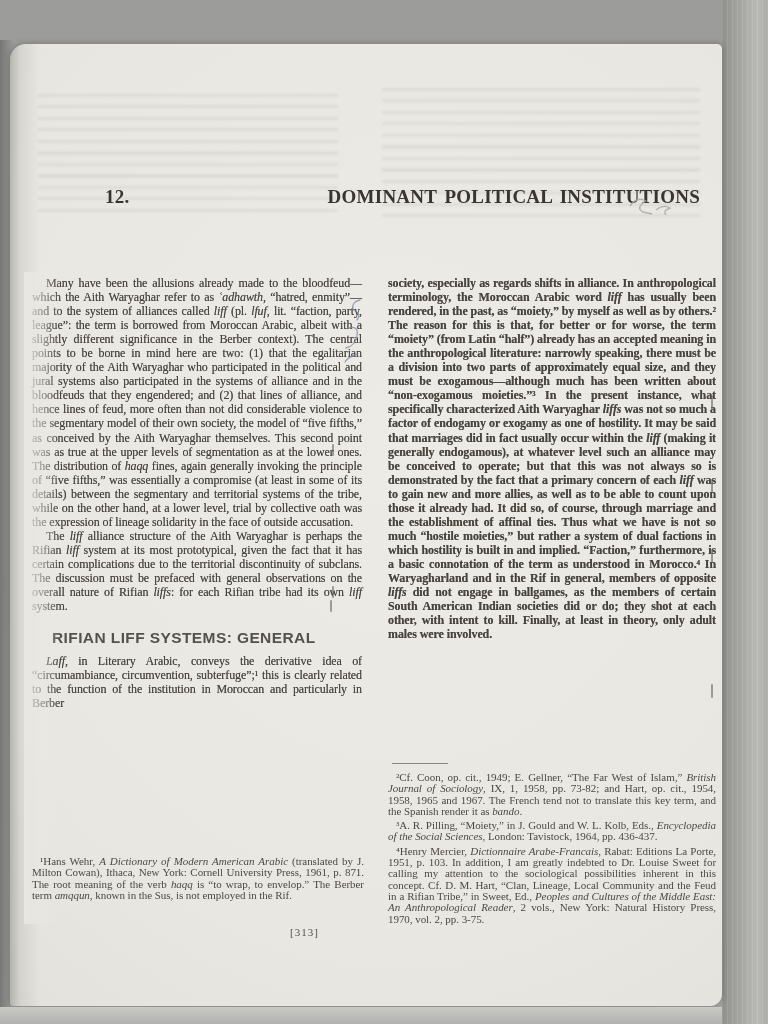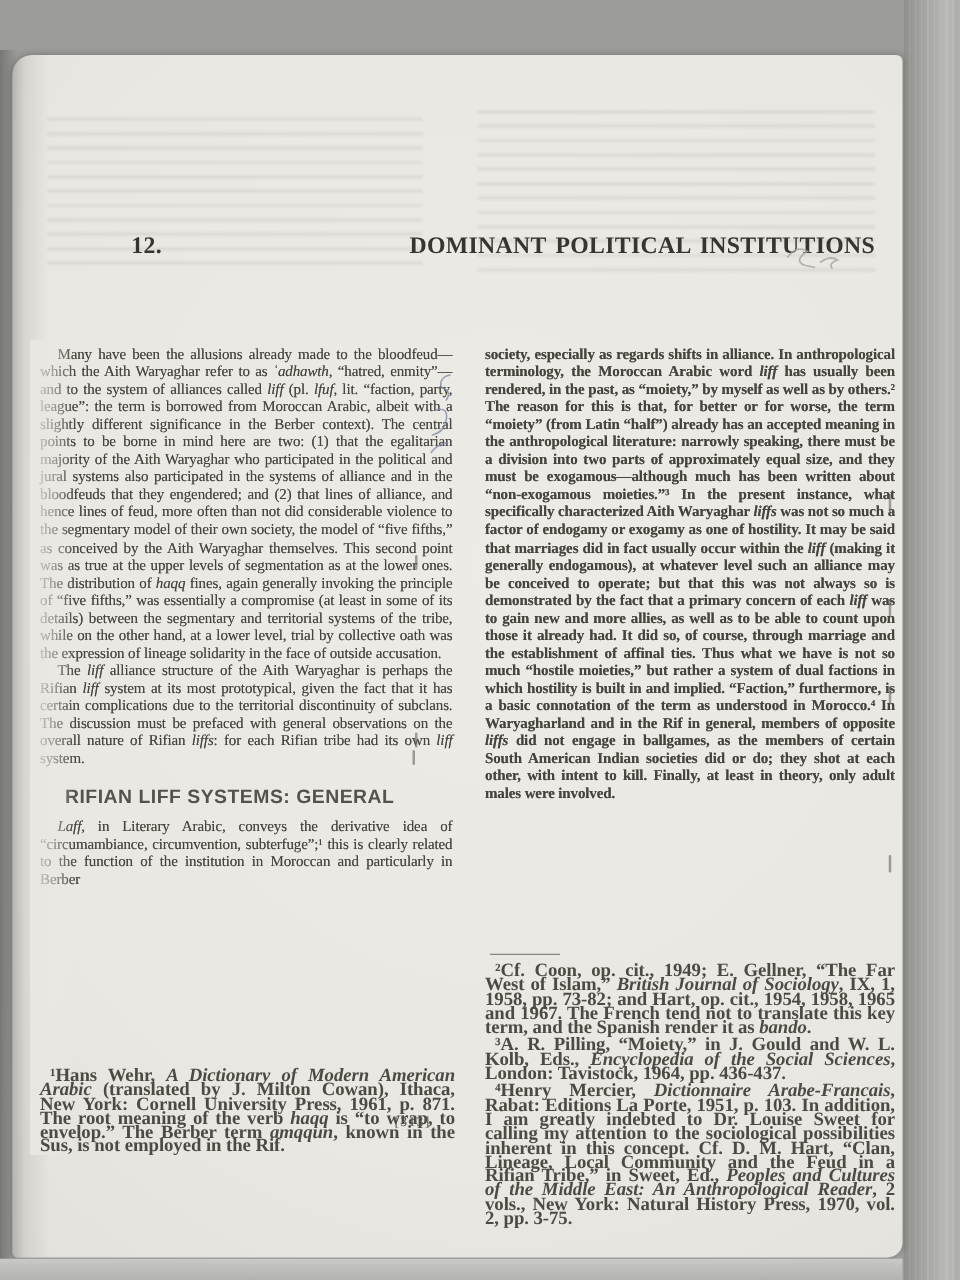--- a/index.html
+++ b/index.html
@@ -35,28 +35,28 @@
         text-align:justify;text-shadow:0 0 .3px rgba(70,66,60,.65);}
   .col-left{width:330px;}
   .col-right{width:328px;font-weight:bold;}
   .col p{margin:0;}
   .indent{text-indent:14px;}
   .lp2{margin-top:3px;}
   .heading{font-family:"Liberation Sans","DejaVu Sans",sans-serif;font-size:15.5px;font-weight:700;
         letter-spacing:.4px;color:#55524d;margin:18px 0 9px 20px;text-align:left;text-shadow:none;}
   .rp2{margin-top:2px;}
 
-  .fn{position:absolute;font-size:15px;line-height:11.3px;color:#4d4943;text-align:justify;
-        letter-spacing:-.05px;font-weight:bold;}
+  .fn{position:absolute;font-size:11px;line-height:11.3px;color:#4d4943;text-align:justify;
+        letter-spacing:-.05px;}
   .fn p{margin:0 0 3px 0;text-indent:8px;}
   .fn-left{left:22px;top:812px;width:332px;}
   .fn-right{left:378px;top:728px;width:328px;}
   .fn-rule{position:absolute;left:382px;top:719px;width:56px;height:1px;background:#8a8680;}
 
-  .pageno{position:absolute;left:280px;top:848px;width:80px;text-align:center;
+  .pageno{position:absolute;left:280px;top:882px;width:80px;text-align:left;
         font-size:11px;color:#55514b;letter-spacing:1px;}
 
   .fade-left{position:absolute;left:14px;top:228px;width:36px;height:652px;
         background:linear-gradient(90deg,rgba(234,232,227,.94) 0%,rgba(234,232,227,.5) 55%,rgba(234,232,227,0) 100%);
         pointer-events:none;}
 
   .mark{position:absolute;width:1.5px;background:rgba(92,89,85,.55);border-radius:1px;}
   .note-svg{position:absolute;}
 </style>
 </head>

